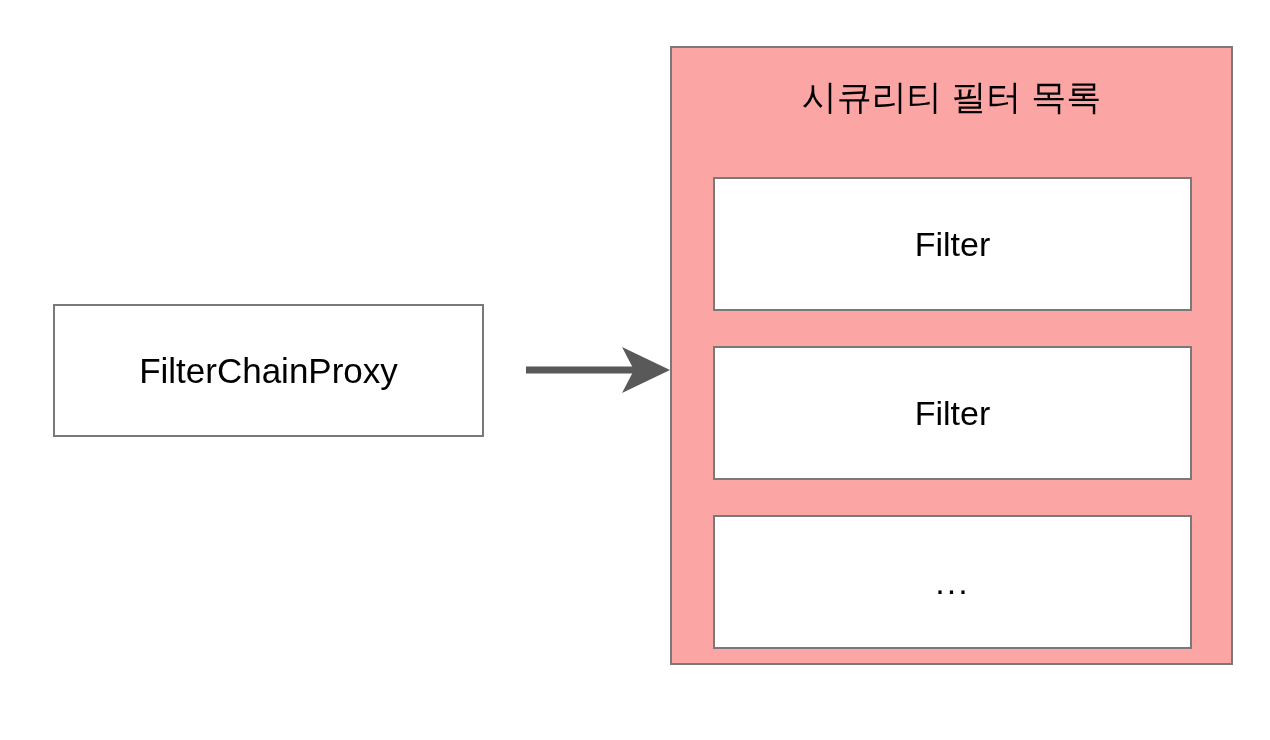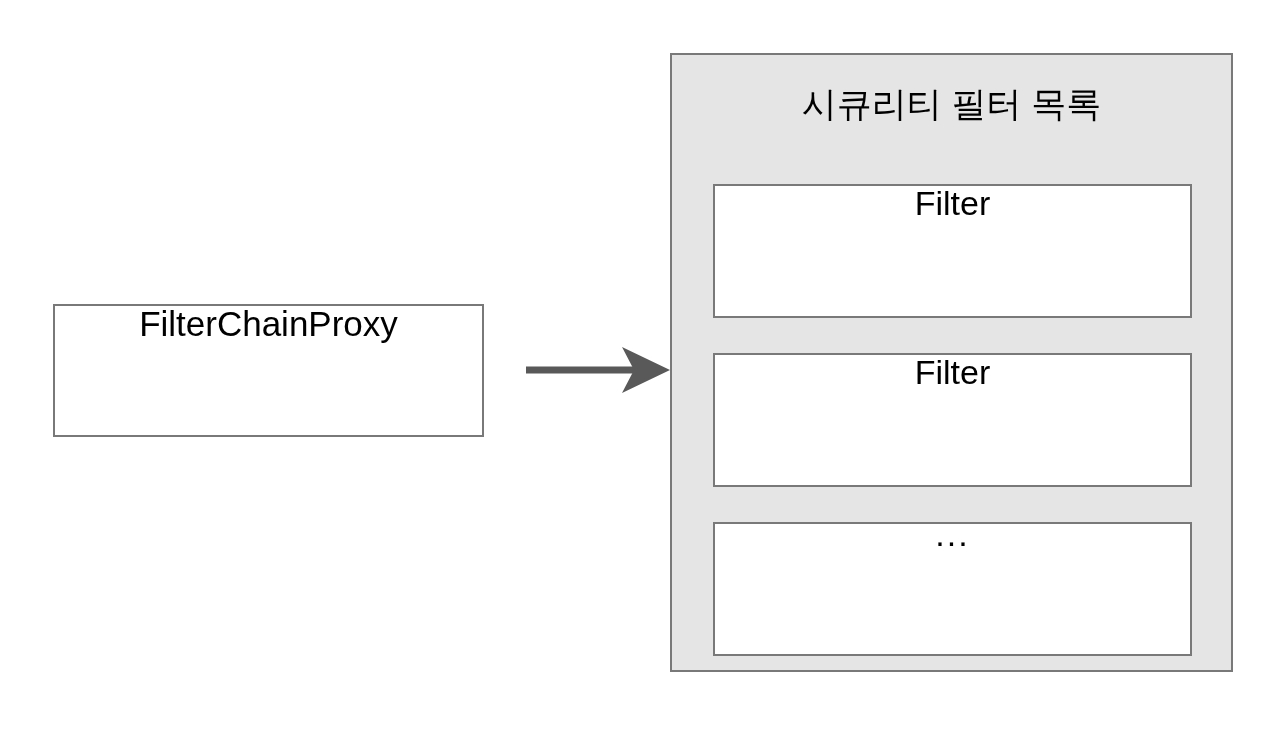--- a/index.html
+++ b/index.html
@@ -20,20 +20,21 @@
     overflow: hidden;
   }
 
   
   .box {
     position: absolute;
     background: #ffffff;
     border: 2px solid #797979;
     box-sizing: border-box;
     display: flex;
+    align-items: center;
     justify-content: center;
   }
   .box-label {
     color: #000000;
     font-size: 35px;
     line-height: 1;
     font-weight: 400;
     letter-spacing: 0px;
     white-space: nowrap;
   }
@@ -46,24 +47,24 @@
     height: 133px;
   }
   #proxy-node .box-label {
     font-size: 35px;
   }
 
   
   #filter-list-container {
     position: absolute;
     left: 670px;
-    top: 53px;
+    top: 46px;
     width: 563px;
     height: 619px;
-    background: #e5e5e5;
+    background: #fca5a5;
     border: 2px solid #797979;
     box-sizing: border-box;
   }
   #filter-list-title {
     position: absolute;
     left: 0;
     top: 28px;
     width: 100%;
     text-align: center;
     color: #000000;

